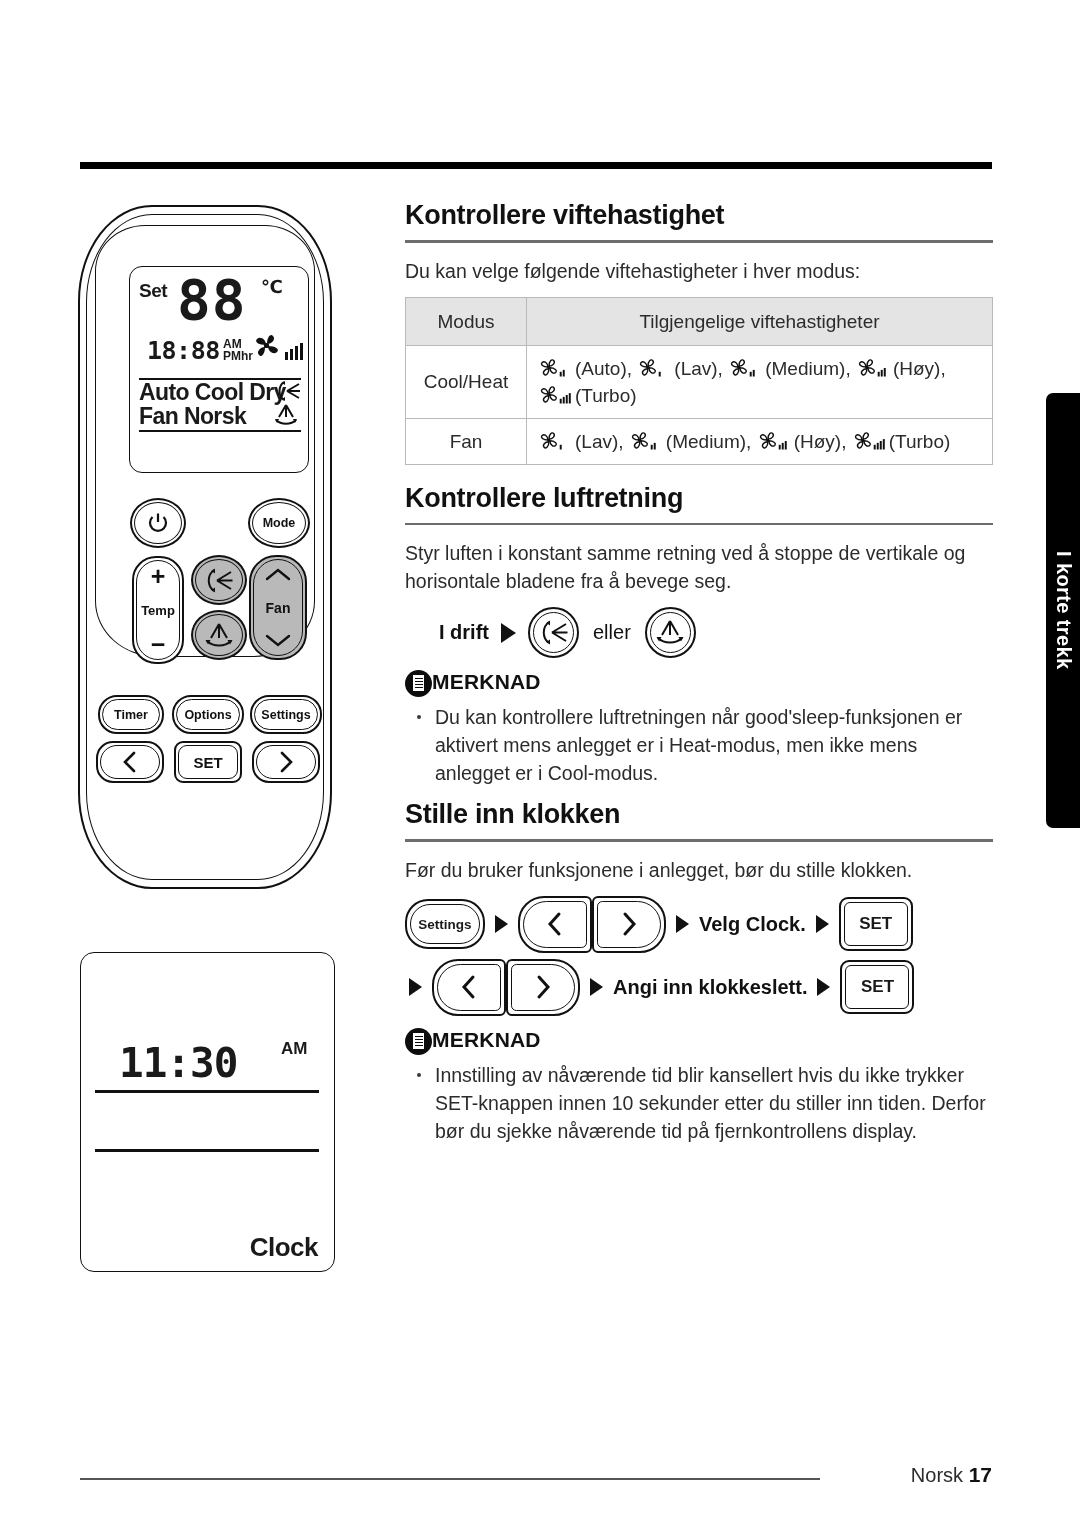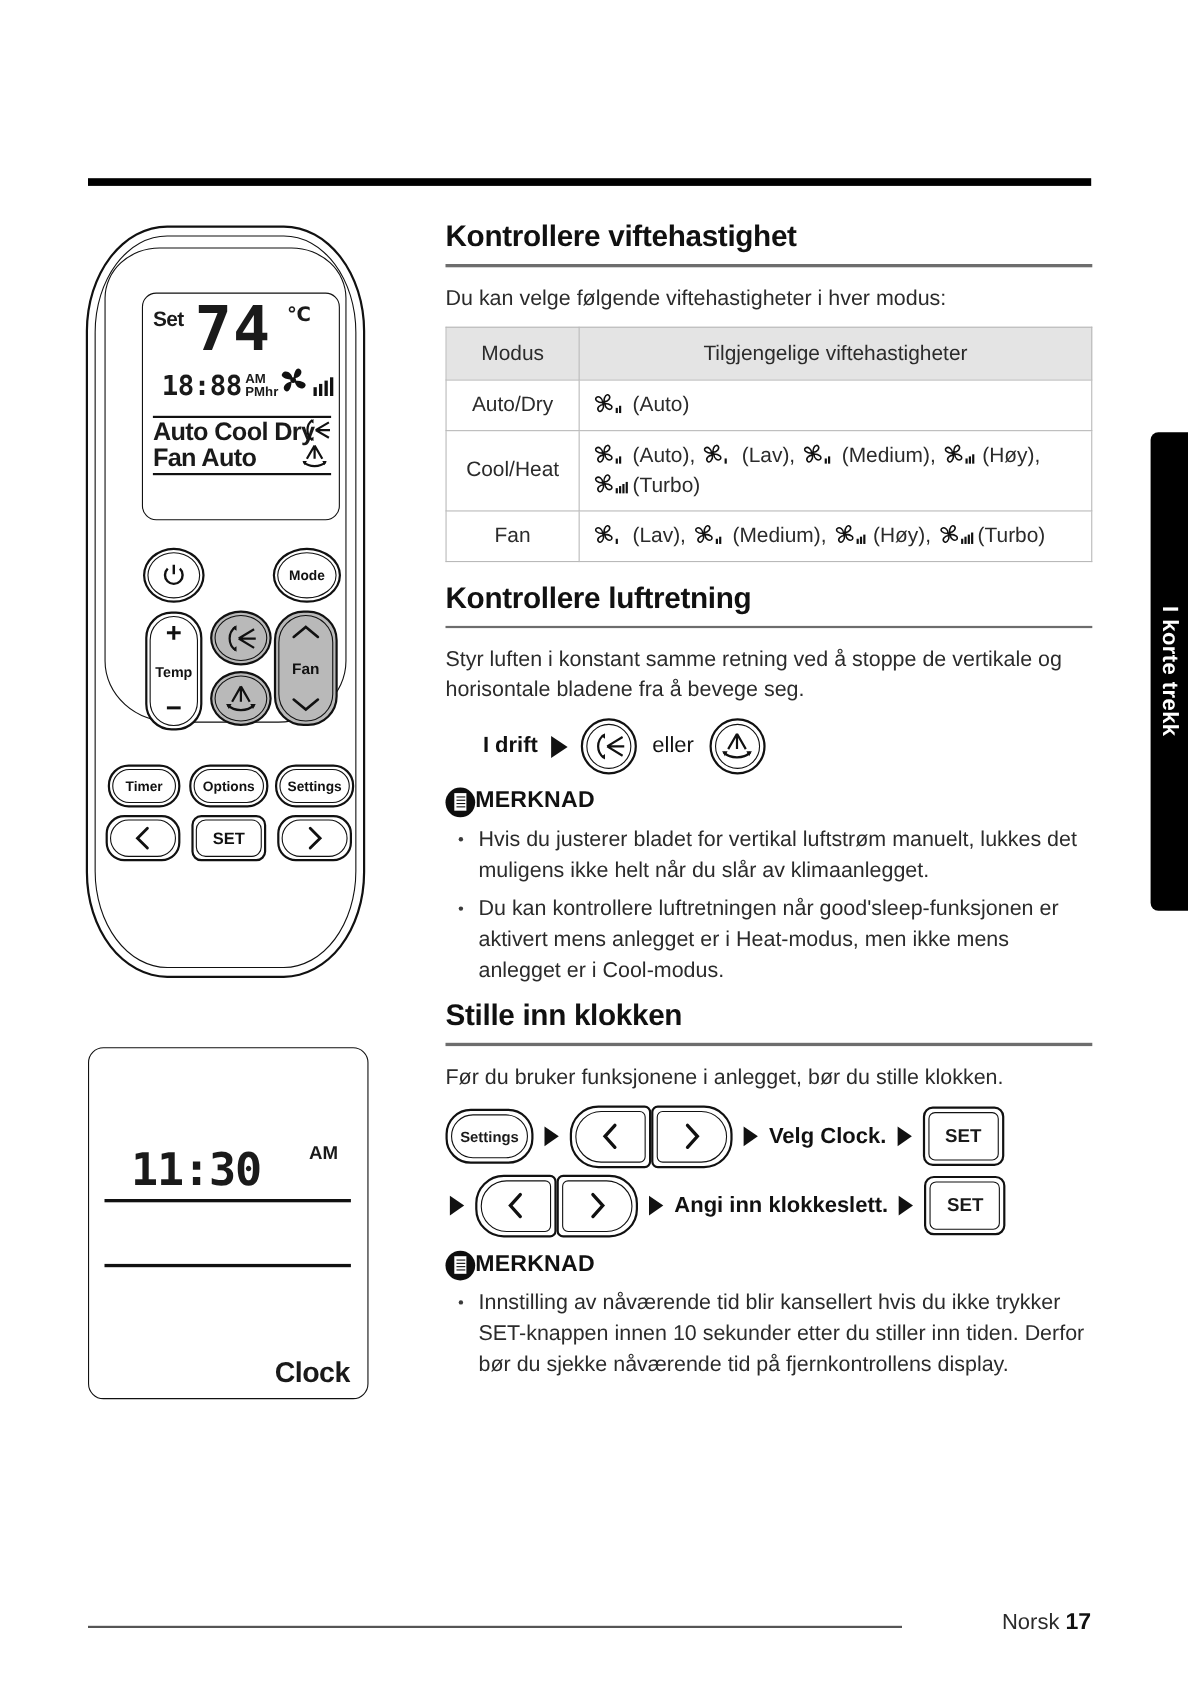--- a/index.html
+++ b/index.html
@@ -221,21 +221,21 @@
   </div>
 
   <div class="left-col">
     <div class="remote">
       <div class="remote-upper">
 
         <div class="lcd">
           <div class="lcd-inner">
             <div class="lcd-row1">
               <div class="lcd-set">Set</div>
-              <div class="seg-big">74</div>
+              <div class="seg-big">88</div>
               <div class="lcd-c">℃</div>
             </div>
             <div class="lcd-row2">
               <div class="seg-small">18:88</div>
               <div class="ampm">
                 <i>AM</i>
                 <i>PMhr</i>
               </div>
               <div class="fanwrap">
                 <span>
@@ -253,21 +253,21 @@
                   <b style="height:8px"></b>
                     <b style="height:11px"></b>
                     <b style="height:14px"></b>
                     <b style="height:17px"></b>
                 </span>
               </div>
             </div>
             <div class="lcd-hr"></div>
             <div class="modes">
               <div class="l1">Auto Cool Dry</div>
-              <div class="l2">Fan  Auto</div>
+              <div class="l2">Fan  Norsk</div>
               <span class="vane-v">
                 <svg width="26" height="24" viewBox="0 0 26 24">
                   <path d="M9 3 C3 7,3 17,9 21" fill="none" stroke="#111" stroke-width="2"></path>
                   <path d="M10 2 L7 4 L10 6 Z" fill="#111"></path>
                   <path d="M10 18 L7 20 L10 22 Z" fill="#111"></path>
                   <path d="M12 12 L24 5 M12 12 L25 12 M12 12 L24 19" stroke="#111" stroke-width="2" fill="none"></path>
                 </svg>
               </span>
               <span class="vane-h">
                 <svg width="26" height="24" viewBox="0 0 26 24">
@@ -382,34 +382,20 @@
 
     <table class="fan-table">
       <thead>
         <tr>
           <th>Modus</th>
           <th>Tilgjengelige viftehastigheter</th>
         </tr>
       </thead>
       <tbody id="fan-table-body">
           <tr>
-            <td class="mode">Auto/Dry</td>
-            <td class="speeds"><span class="fan-glyph" style="display:inline-block;vertical-align:-4px;margin-right:3px"><svg width="34" height="22" viewBox="0 0 36 22">
-                  <g fill="none" stroke="#111" stroke-width="1.5">
-                    <path d="M10.5 10 C10.5 5.6,6.6 3.2,4.4 5.1 C2.3 7,5.3 10,10.5 10 Z"></path>
-                    <path d="M11.6 9 C15.9 9,18.6 5.3,16.6 3.1 C14.7 1,11.6 4,11.6 9 Z"></path>
-                    <path d="M12.6 10.8 C12.6 15.2,16.5 17.6,18.7 15.7 C20.8 13.8,17.8 10.8,12.6 10.8 Z"></path>
-                    <path d="M11.5 11.8 C7.2 11.8,4.5 15.5,6.5 17.7 C8.4 19.8,11.5 16.8,11.5 11.8 Z"></path>
-                  </g>
-                  <circle cx="11.5" cy="10.4" r="1.7" fill="#111"></circle>
-                  <rect x="23" y="15" width="2.1" height="5" fill="#111"></rect>
-                  <rect x="26.2" y="13" width="2.1" height="7" fill="#111"></rect>
-                </svg></span><span>(Auto)</span></td>
-          </tr>
-          <tr>
             <td class="mode">Cool/Heat</td>
             <td class="speeds"><span class="fan-glyph" style="display:inline-block;vertical-align:-4px;margin-right:3px"><svg width="34" height="22" viewBox="0 0 36 22">
                   <g fill="none" stroke="#111" stroke-width="1.5">
                     <path d="M10.5 10 C10.5 5.6,6.6 3.2,4.4 5.1 C2.3 7,5.3 10,10.5 10 Z"></path>
                     <path d="M11.6 9 C15.9 9,18.6 5.3,16.6 3.1 C14.7 1,11.6 4,11.6 9 Z"></path>
                     <path d="M12.6 10.8 C12.6 15.2,16.5 17.6,18.7 15.7 C20.8 13.8,17.8 10.8,12.6 10.8 Z"></path>
                     <path d="M11.5 11.8 C7.2 11.8,4.5 15.5,6.5 17.7 C8.4 19.8,11.5 16.8,11.5 11.8 Z"></path>
                   </g>
                   <circle cx="11.5" cy="10.4" r="1.7" fill="#111"></circle>
                   <rect x="23" y="15" width="2.1" height="5" fill="#111"></rect>
@@ -537,21 +523,20 @@
       </span>
     </div>
 
     <div class="note-head">
       <span class="note-ico">
           <span class="pg"></span>
         </span>
       <span class="note-title">MERKNAD</span>
     </div>
     <ul class="notes" id="air-notes">
-        <li>Hvis du justerer bladet for vertikal luftstrøm manuelt, lukkes det muligens ikke helt når du slår av klimaanlegget.</li>
         <li>Du kan kontrollere luftretningen når good'sleep-funksjonen er aktivert mens anlegget er i Heat-modus, men ikke mens anlegget er i Cool-modus.</li>
       </ul>
 
     <h2 class="sect" style="margin-top:12px">Stille inn klokken</h2>
     <div class="sect-rule"></div>
     <p class="body">Før du bruker funksjonene i anlegget, bør du stille klokken.</p>
 
     <div class="row-pill">
       <span class="pill-settings">
         <span>Settings</span>

